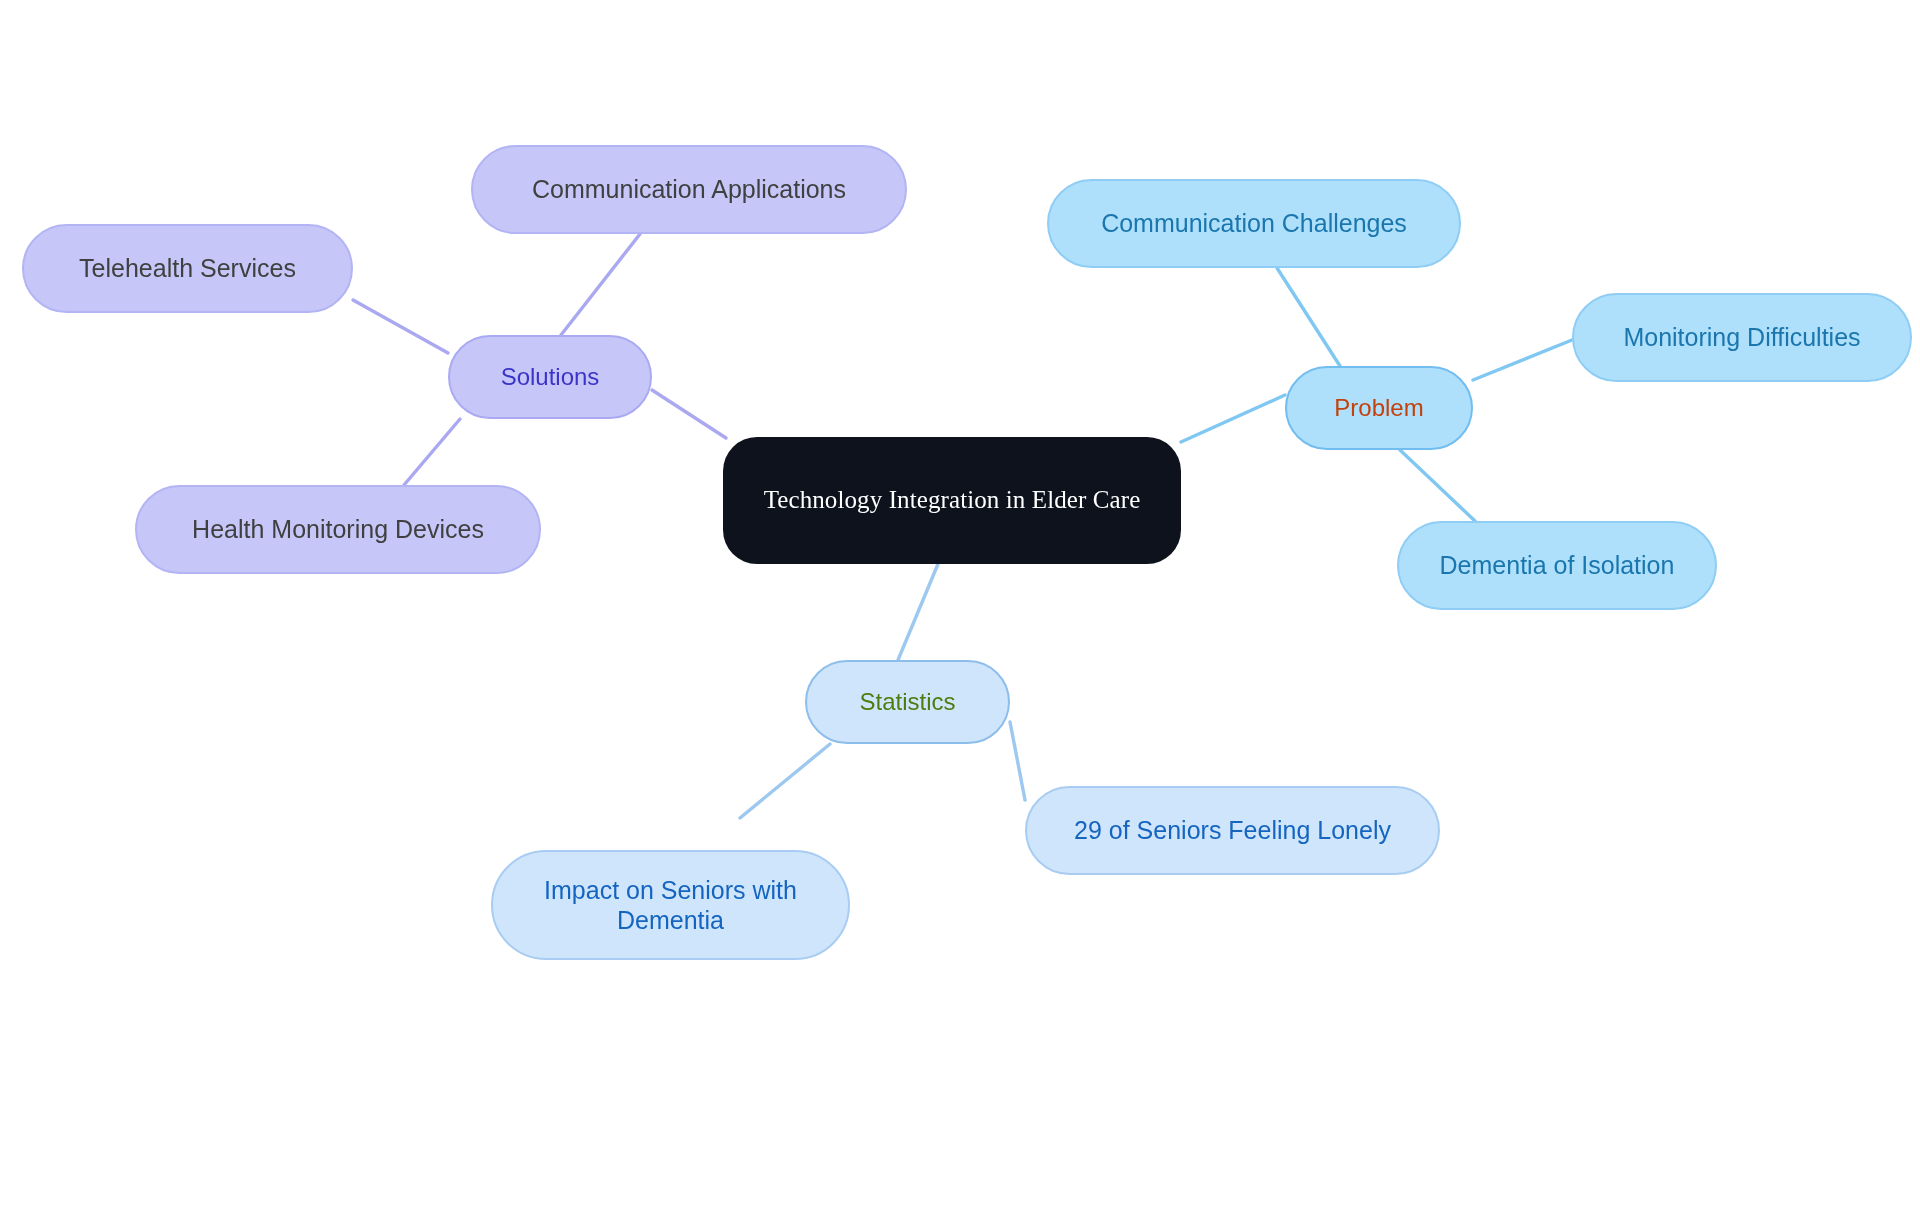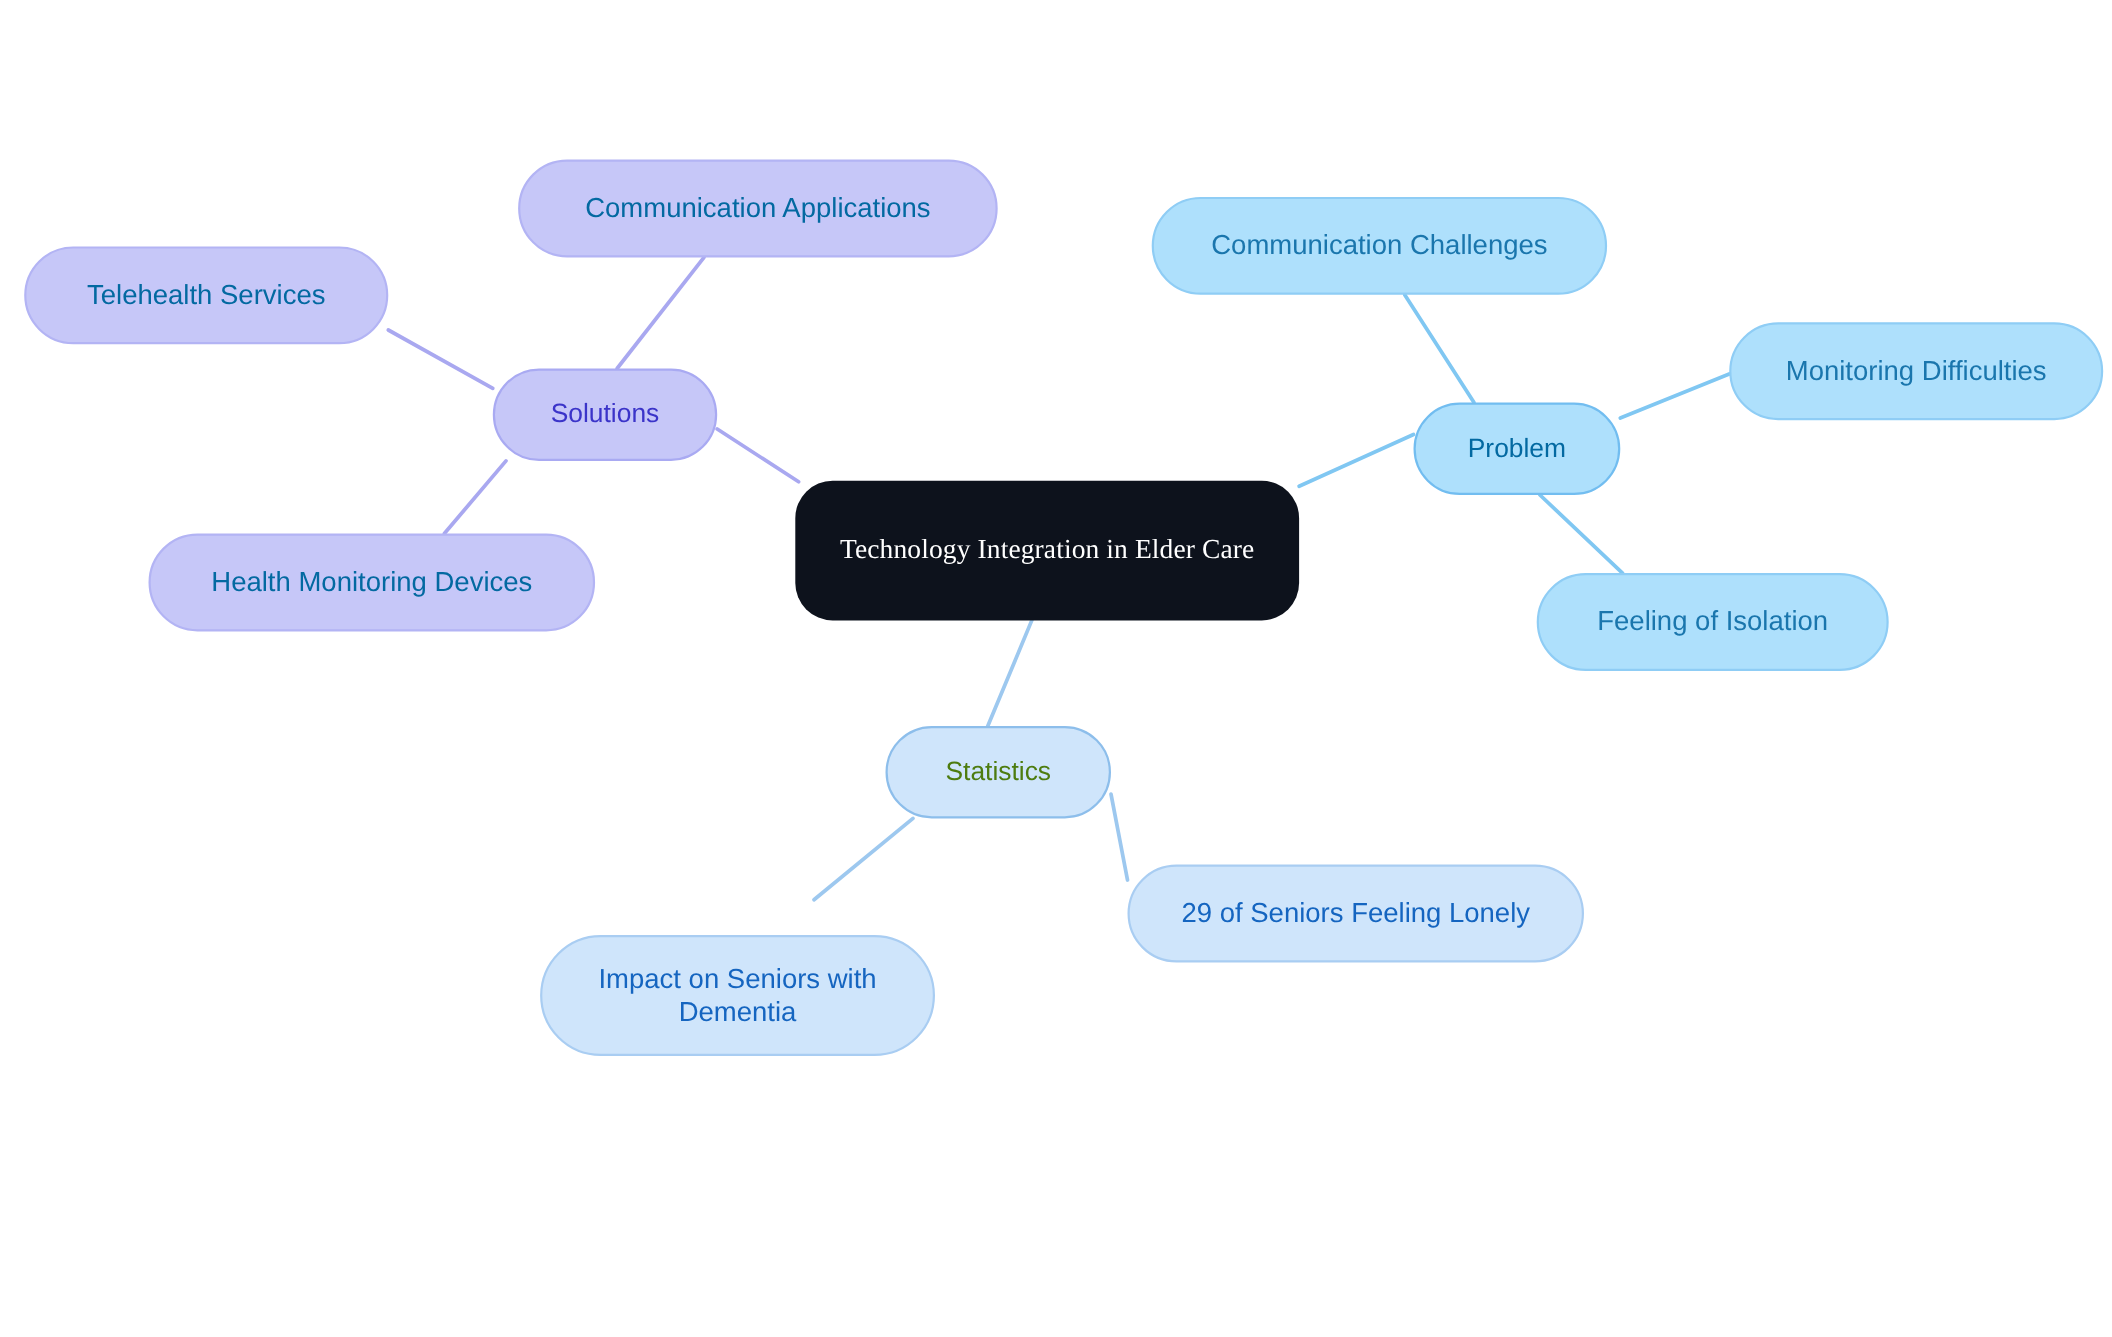--- a/index.html
+++ b/index.html
@@ -57,28 +57,28 @@
     background: #c6c7f8;
     border: 2px solid #a9aaf2;
     color: #3b34c9;
     font-size: 24px;
     align-items: center;
   }
 
   .node-leaf-purple {
     background: #c6c7f8;
     border: 2px solid #b3b4f4;
-    color: #0369a1;
+    color: #404040;
     font-size: 25px;
   }
 
   .node-branch-blue {
     background: #aee0fc;
     border: 2px solid #72bdf0;
-    color: #0369a1;
+    color: #c2410c;
     font-size: 24px;
   }
 
   .node-leaf-blue {
     background: #aee0fc;
     border: 2px solid #8fcdf5;
     color: #1a76ad;
     font-size: 25px;
   }
 
@@ -159,21 +159,21 @@
 
   <div id="node-layer">
       <div class="node node-root" style="left: 723px; top: 437px; width: 458px; height: 127px;"><span>Technology Integration in Elder Care</span></div>
       <div class="node node-branch-purple" style="left: 448px; top: 335px; width: 204px; height: 84px;"><span>Solutions</span></div>
       <div class="node node-leaf-purple" style="left: 471px; top: 145px; width: 436px; height: 89px;"><span>Communication Applications</span></div>
       <div class="node node-leaf-purple" style="left: 22px; top: 224px; width: 331px; height: 89px;"><span>Telehealth Services</span></div>
       <div class="node node-leaf-purple" style="left: 135px; top: 485px; width: 406px; height: 89px;"><span>Health Monitoring Devices</span></div>
       <div class="node node-branch-blue" style="left: 1285px; top: 366px; width: 188px; height: 84px;"><span>Problem</span></div>
       <div class="node node-leaf-blue" style="left: 1047px; top: 179px; width: 414px; height: 89px;"><span>Communication Challenges</span></div>
       <div class="node node-leaf-blue" style="left: 1572px; top: 293px; width: 340px; height: 89px;"><span>Monitoring Difficulties</span></div>
-      <div class="node node-leaf-blue" style="left: 1397px; top: 521px; width: 320px; height: 89px;"><span>Feeling of Isolation</span></div>
+      <div class="node node-leaf-blue" style="left: 1397px; top: 521px; width: 320px; height: 89px;"><span>Dementia of Isolation</span></div>
       <div class="node node-branch-stats" style="left: 805px; top: 660px; width: 205px; height: 84px;"><span>Statistics</span></div>
       <div class="node node-leaf-stats" style="left: 491px; top: 818px; width: 359px; height: 110px; margin-top: 32px;"><span>Impact on Seniors with
 Dementia</span></div>
       <div class="node node-leaf-stats" style="left: 1025px; top: 786px; width: 415px; height: 89px;"><span>29 of Seniors Feeling Lonely</span></div>
     </div>
 
 
 </div>
 
 </body></html>

